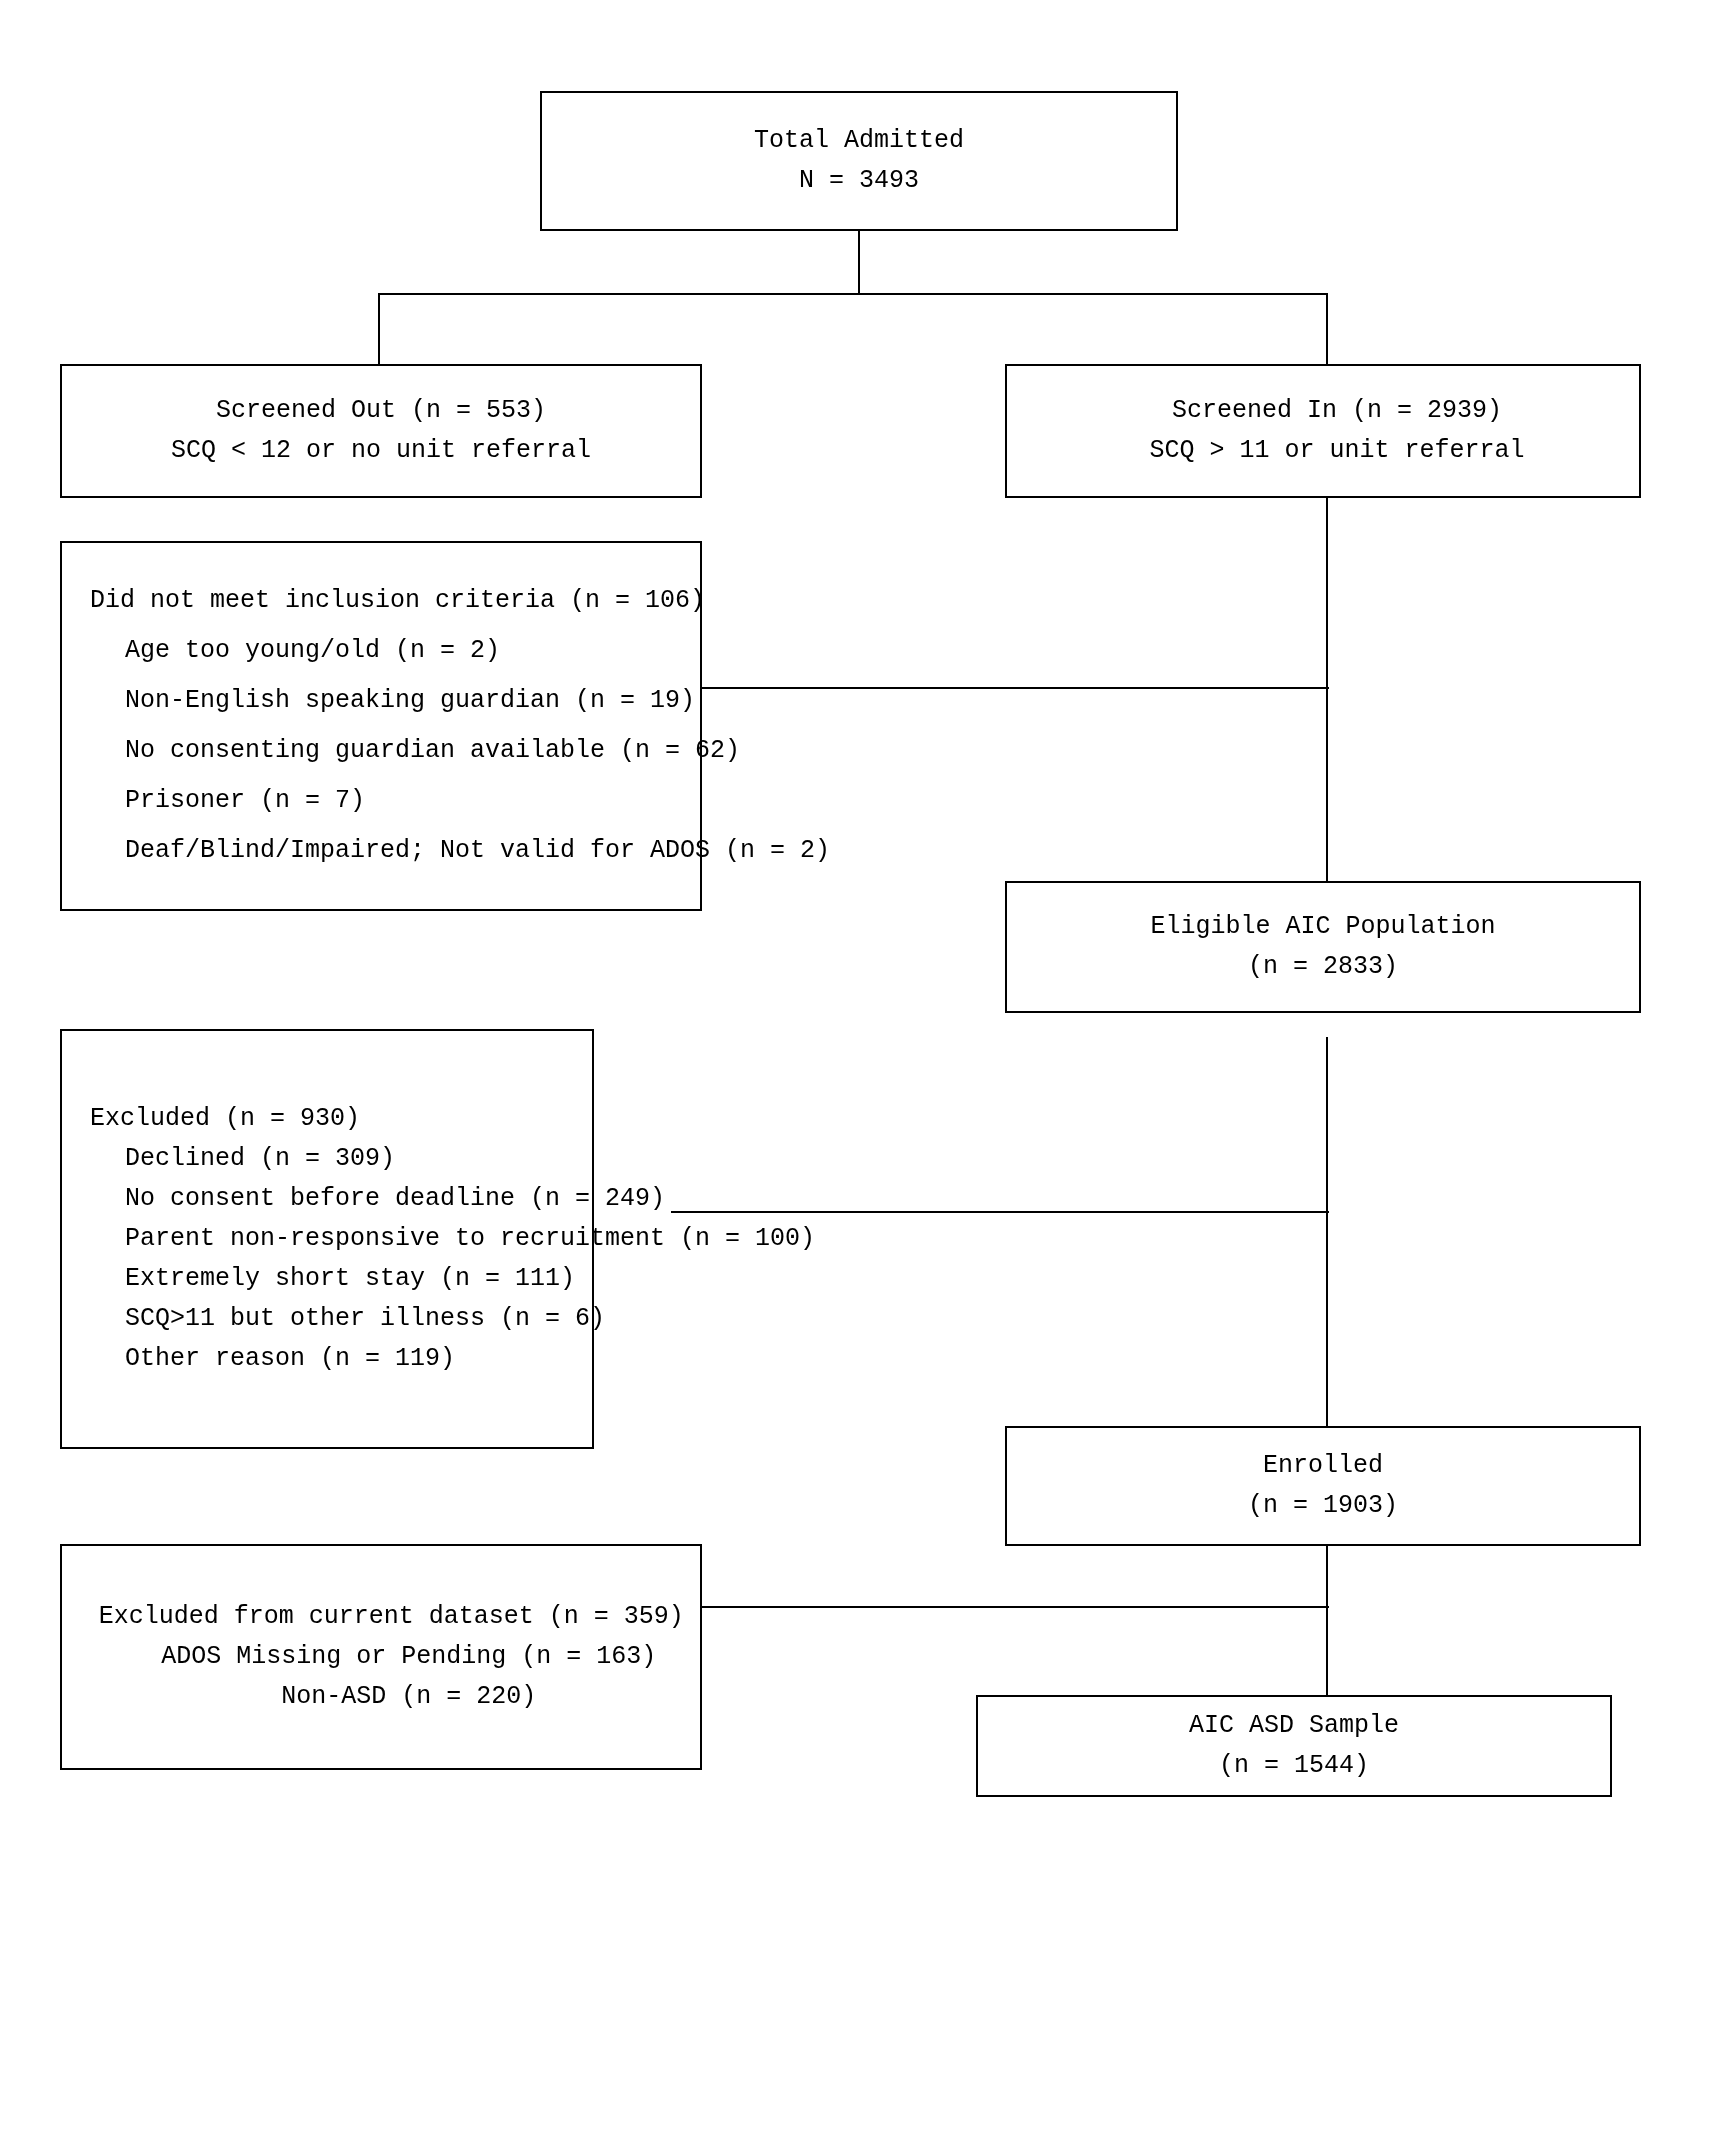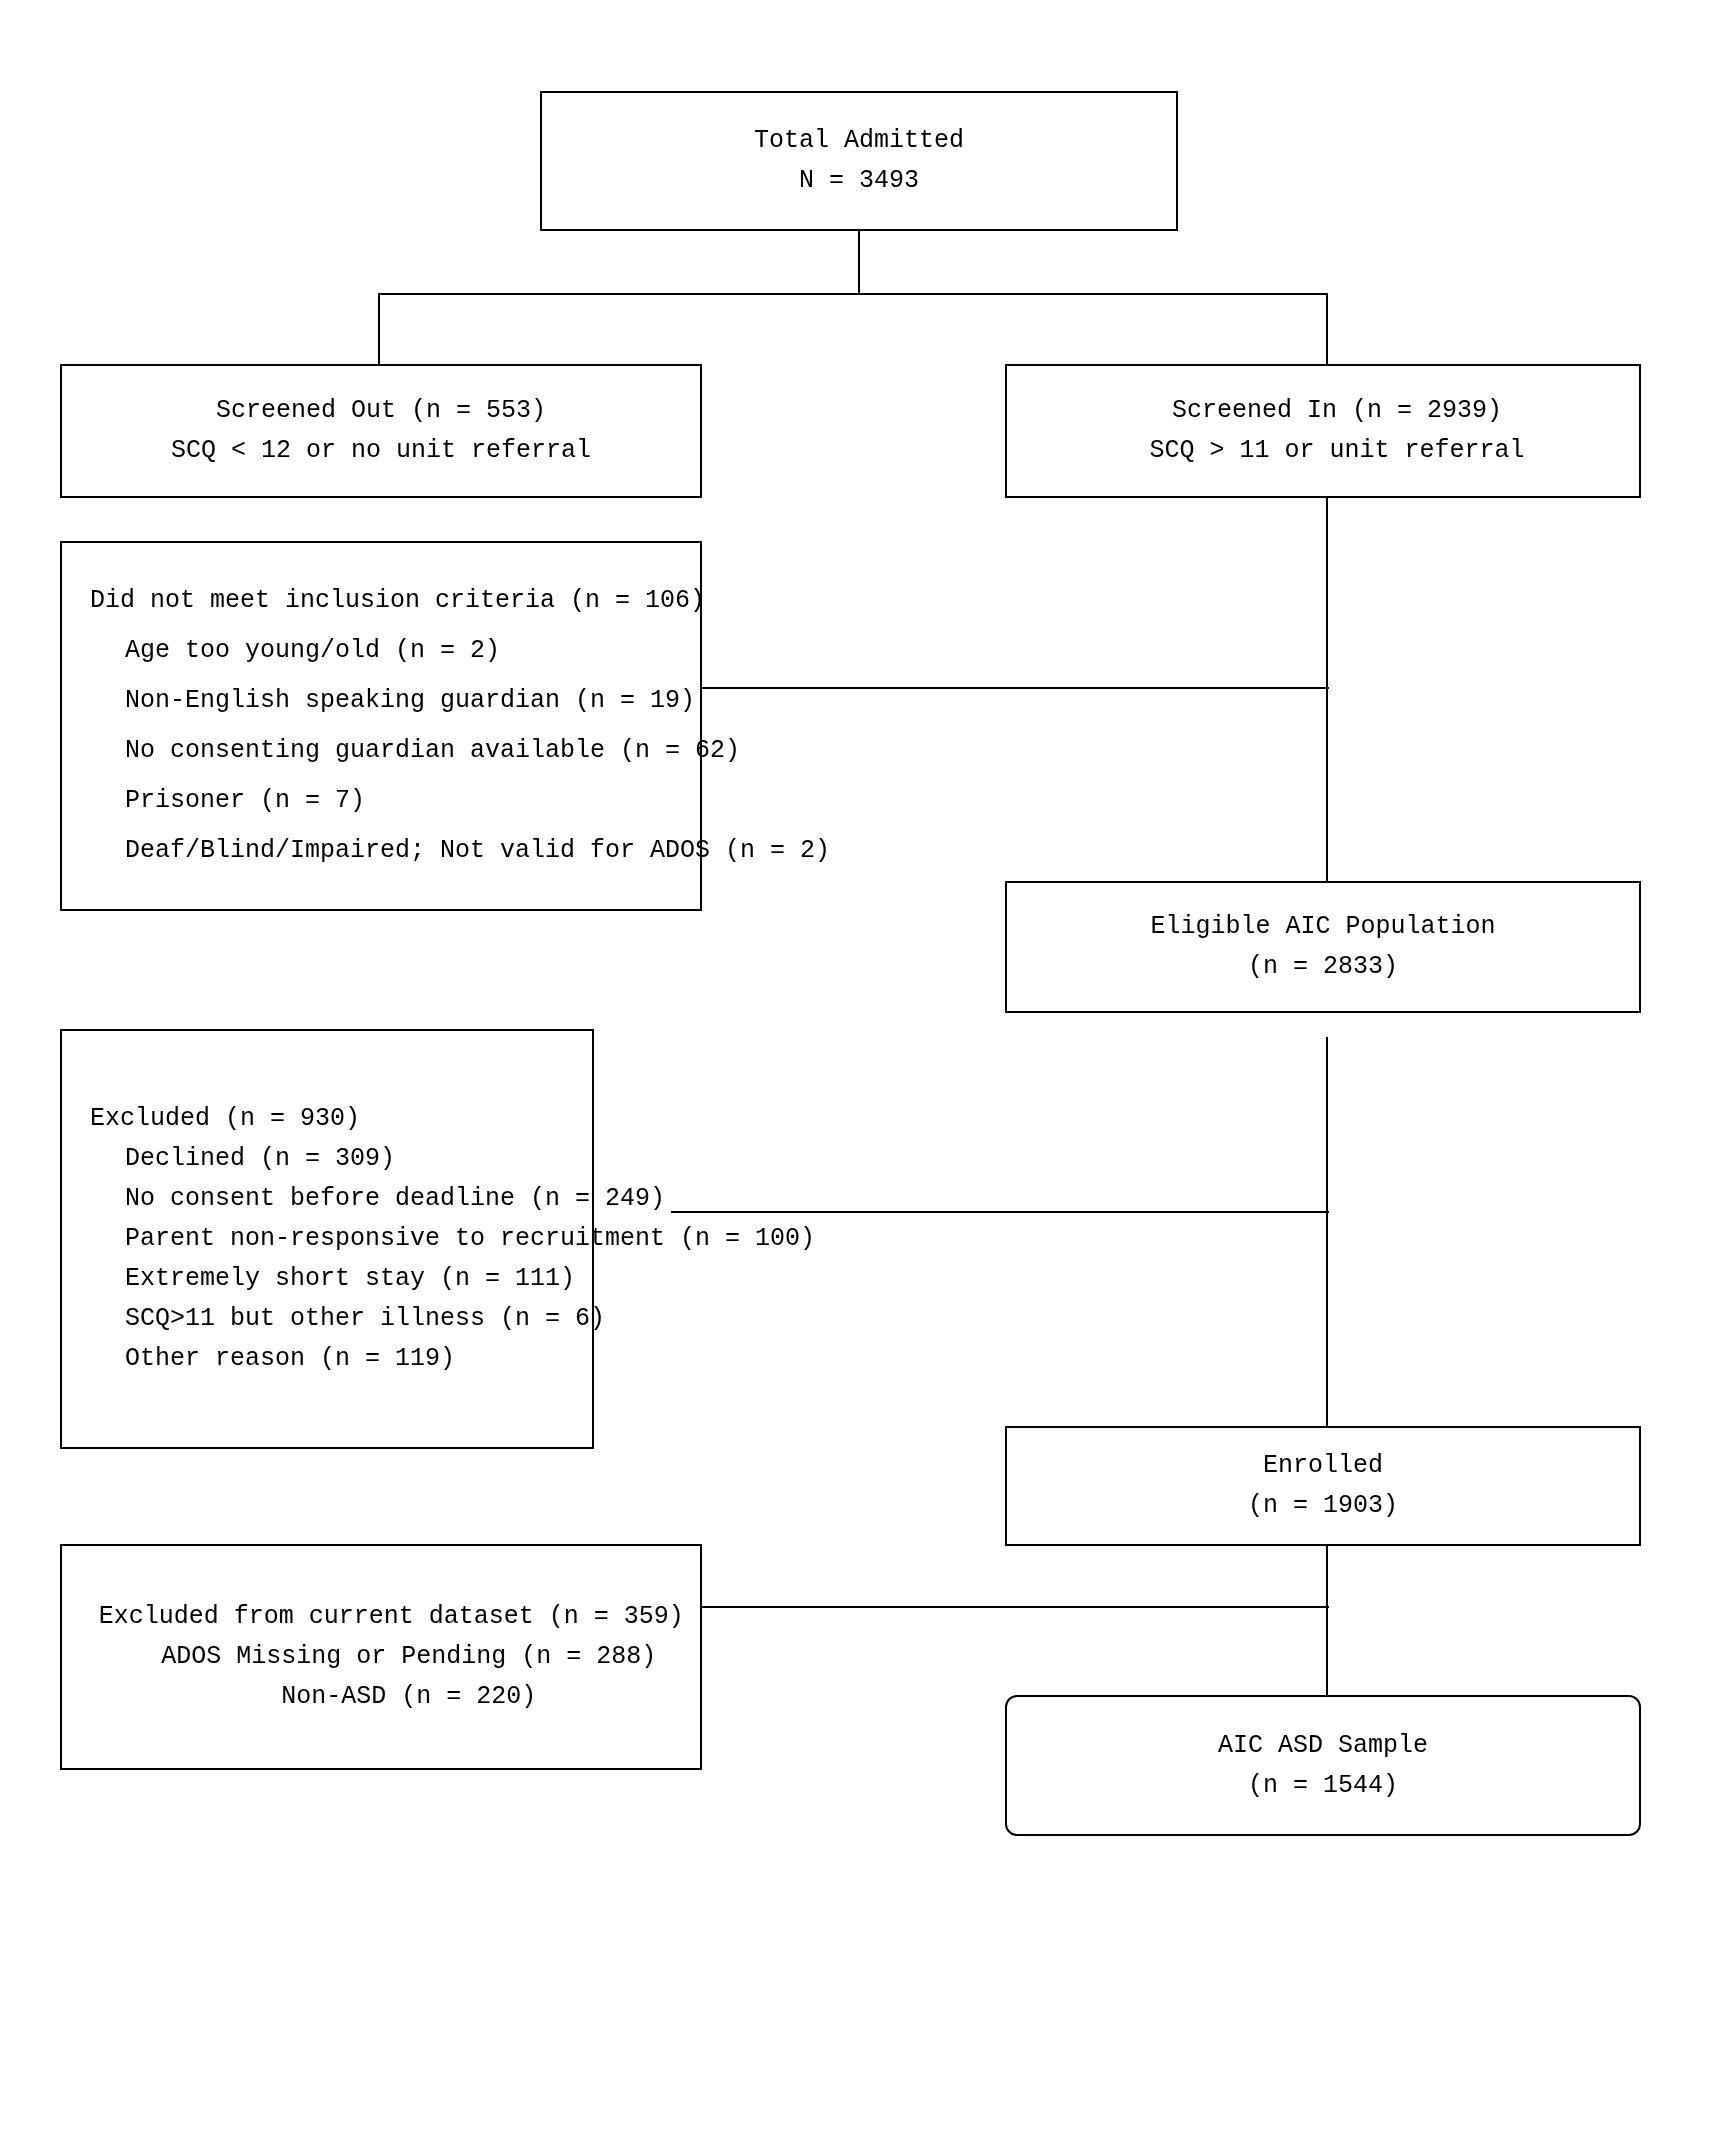--- a/index.html
+++ b/index.html
@@ -131,23 +131,23 @@
     <div class="line-sub">Other reason (n = 119)</div>
   </div>
 
   <div class="box box-center" style="left:1005px; top:1426px; width:636px; height:120px;">
     <div class="line-main">Enrolled</div>
     <div class="line-main">(n = 1903)</div>
   </div>
 
   <div class="box box-left" style="left:60px; top:1544px; width:642px; height:226px;align-items:center;">
     <div class="line-main">Excluded from current dataset (n = 359)</div>
-    <div class="line-sub">ADOS Missing or Pending (n = 288)</div>
+    <div class="line-sub">ADOS Missing or Pending (n = 163)</div>
     <div class="line-sub">Non-ASD (n = 220)</div>
   </div>
 
-  <div class="box box-center" style="left:1005px; top:1695px; width:636px; height:141px;border-radius:12px;">
+  <div class="box box-center" style="left:976px; top:1695px; width:636px; height:102px;">
     <div class="line-main">AIC ASD Sample</div>
     <div class="line-main">(n = 1544)</div>
   </div>
 
 </div>
 
 
 </body></html>

